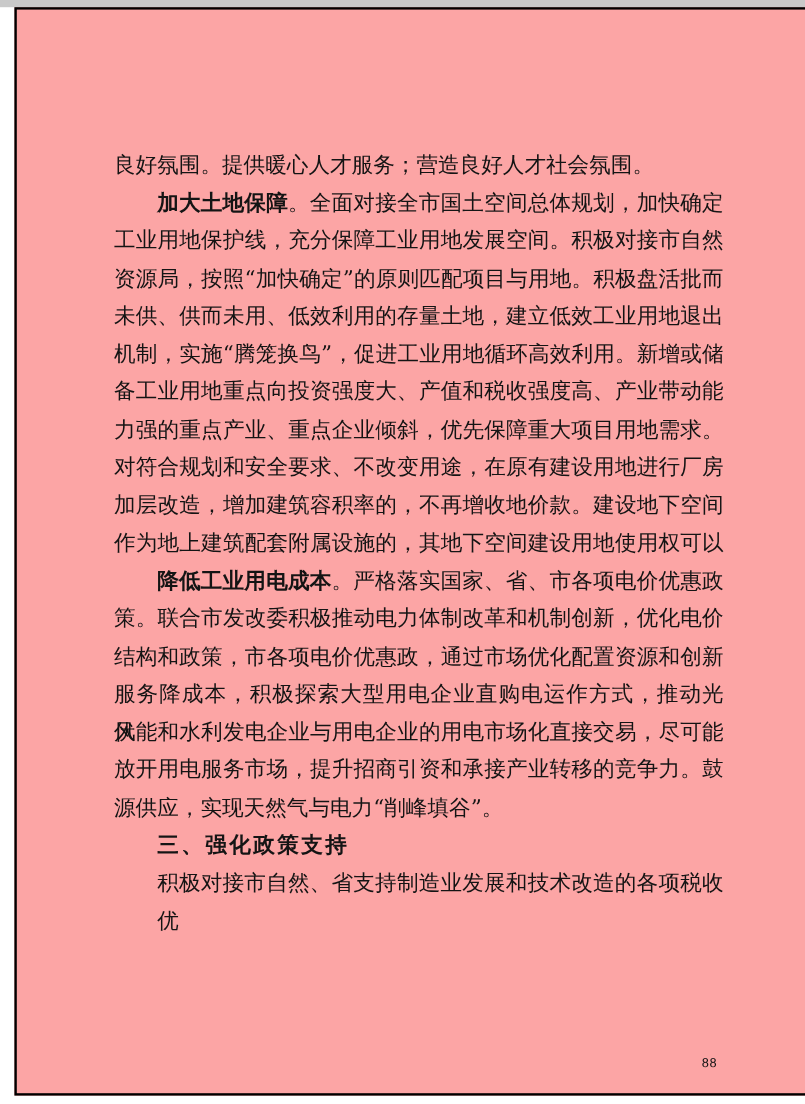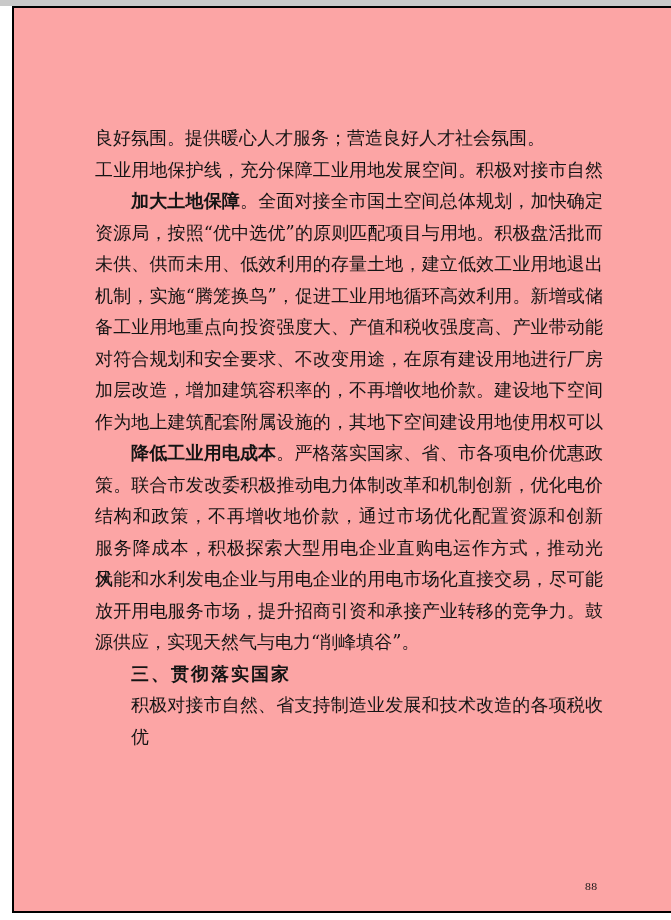--- a/index.html
+++ b/index.html
@@ -40,34 +40,35 @@
   }
 </style>
 </head>
 <body>
 
 <div class="viewer">
   <div class="top-strip"></div>
   <div class="sheet">
     <div class="content" id="content">
         <div class="line">良好氛围。提供暖心人才服务；营造良好人才社会氛围。</div>
+        <div class="line fill indent"><b>加大土地保障</b>。全面对接全市国土空间总体规划，加快确定</div>
         <div class="line fill">工业用地保护线，充分保障工业用地发展空间。积极对接市自然</div>
-        <div class="line fill indent"><b>加大土地保障</b>。全面对接全市国土空间总体规划，加快确定</div>
-        <div class="line fill">资源局，按照“优中选优”的原则匹配项目与用地。积极盘活批而</div>
+        <div class="line fill">资源局，按照“加快确定”的原则匹配项目与用地。积极盘活批而</div>
         <div class="line fill">未供、供而未用、低效利用的存量土地，建立低效工业用地退出</div>
         <div class="line fill">机制，实施“腾笼换鸟”，促进工业用地循环高效利用。新增或储</div>
         <div class="line fill">备工业用地重点向投资强度大、产值和税收强度高、产业带动能</div>
+        <div class="line fill">力强的重点产业、重点企业倾斜，优先保障重大项目用地需求。</div>
         <div class="line fill">对符合规划和安全要求、不改变用途，在原有建设用地进行厂房</div>
         <div class="line fill">加层改造，增加建筑容积率的，不再增收地价款。建设地下空间</div>
         <div class="line fill">作为地上建筑配套附属设施的，其地下空间建设用地使用权可以</div>
         <div class="line fill indent"><b>降低工业用电成本</b>。严格落实国家、省、市各项电价优惠政</div>
         <div class="line fill">策。联合市发改委积极推动电力体制改革和机制创新，优化电价</div>
-        <div class="line fill">结构和政策，不再增收地价款，通过市场优化配置资源和创新</div>
+        <div class="line fill">结构和政策，市各项电价优惠政，通过市场优化配置资源和创新</div>
         <div class="line fill">服务降成本，积极探索大型用电企业直购电运作方式，推动光伏、</div>
         <div class="line fill">风能和水利发电企业与用电企业的用电市场化直接交易，尽可能</div>
         <div class="line fill">放开用电服务市场，提升招商引资和承接产业转移的竞争力。鼓</div>
         <div class="line">源供应，实现天然气与电力“削峰填谷”。</div>
-        <div class="line indent heading">三、贯彻落实国家</div>
+        <div class="line indent heading">三、强化政策支持</div>
         <div class="line fill indent">积极对接市自然、省支持制造业发展和技术改造的各项税收优</div>
       </div>
     <div class="pagenum">88</div>
   </div>
 </div>
 
 </body></html>

